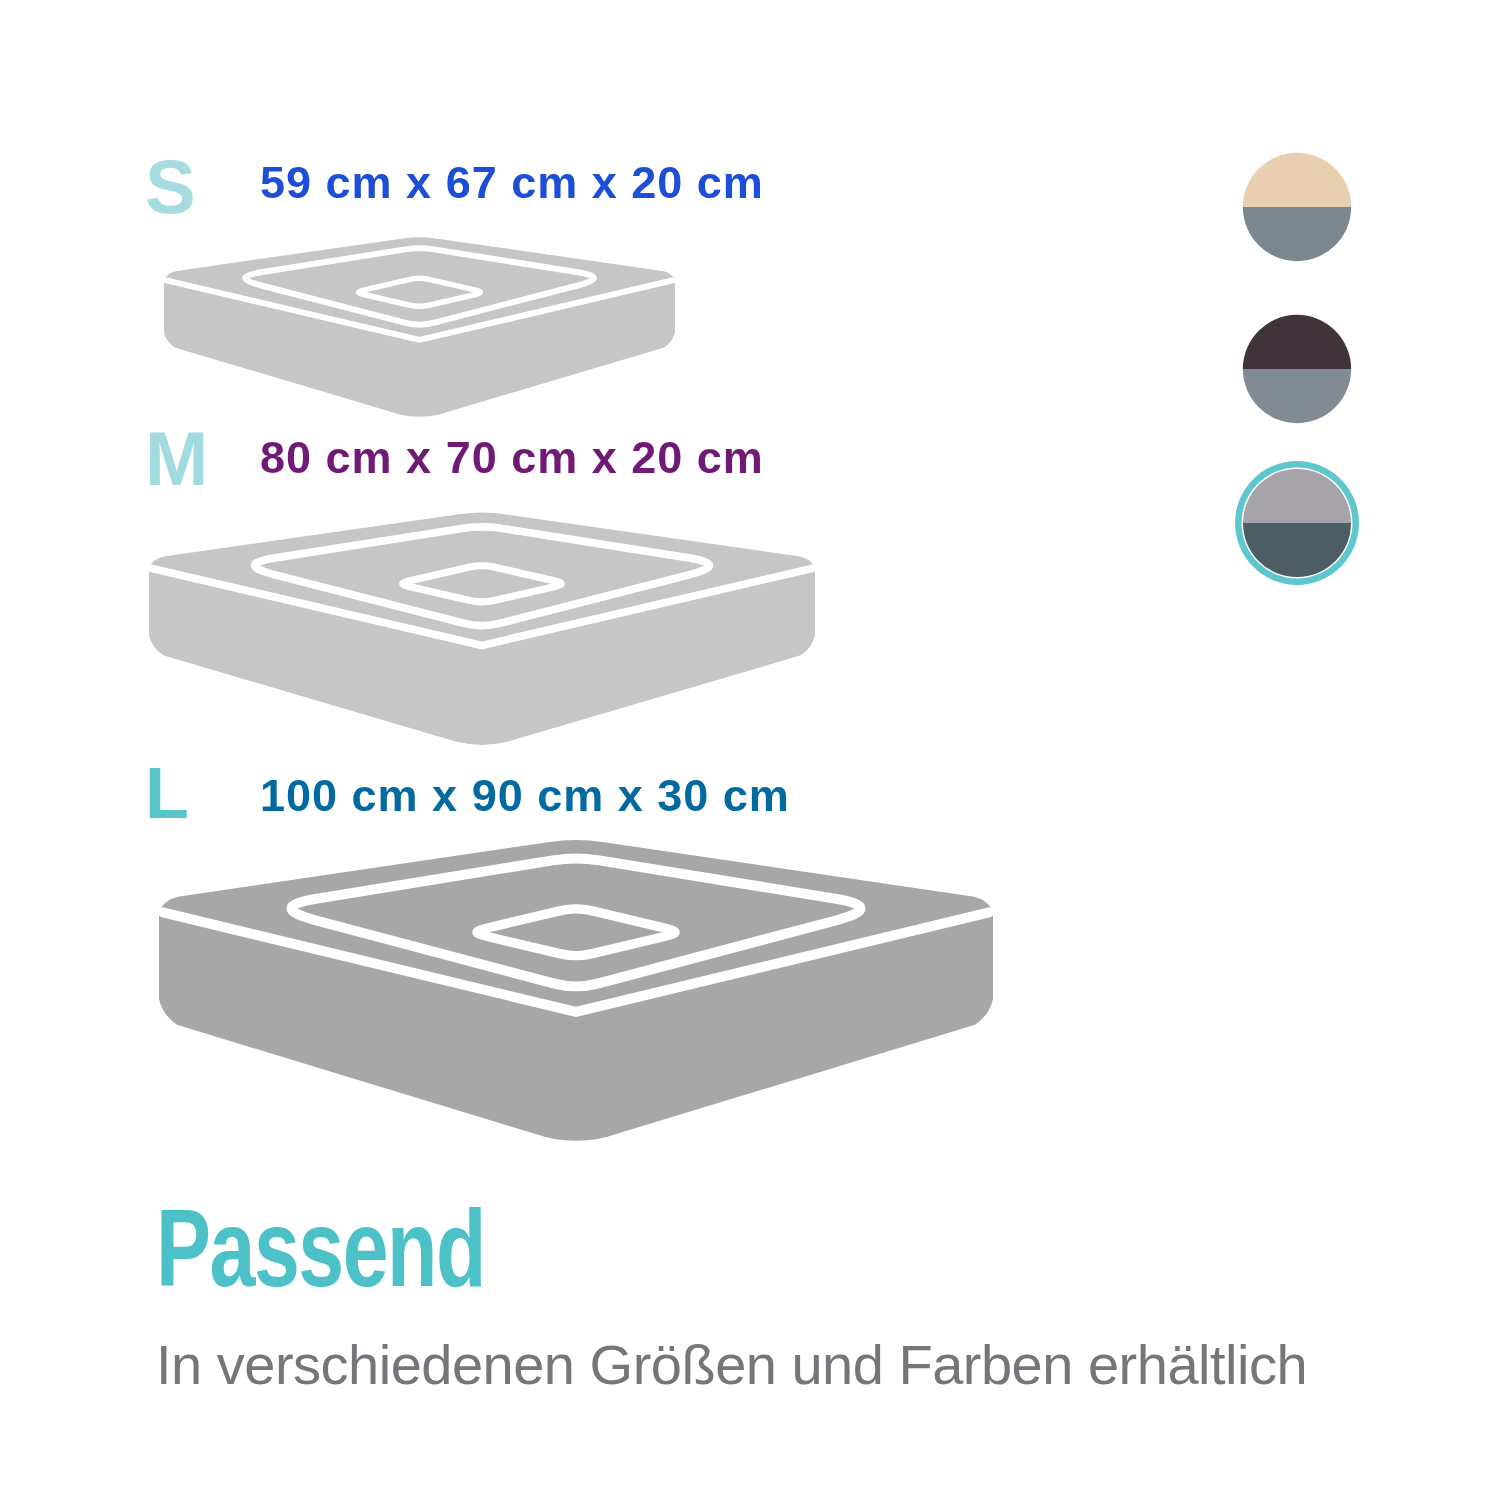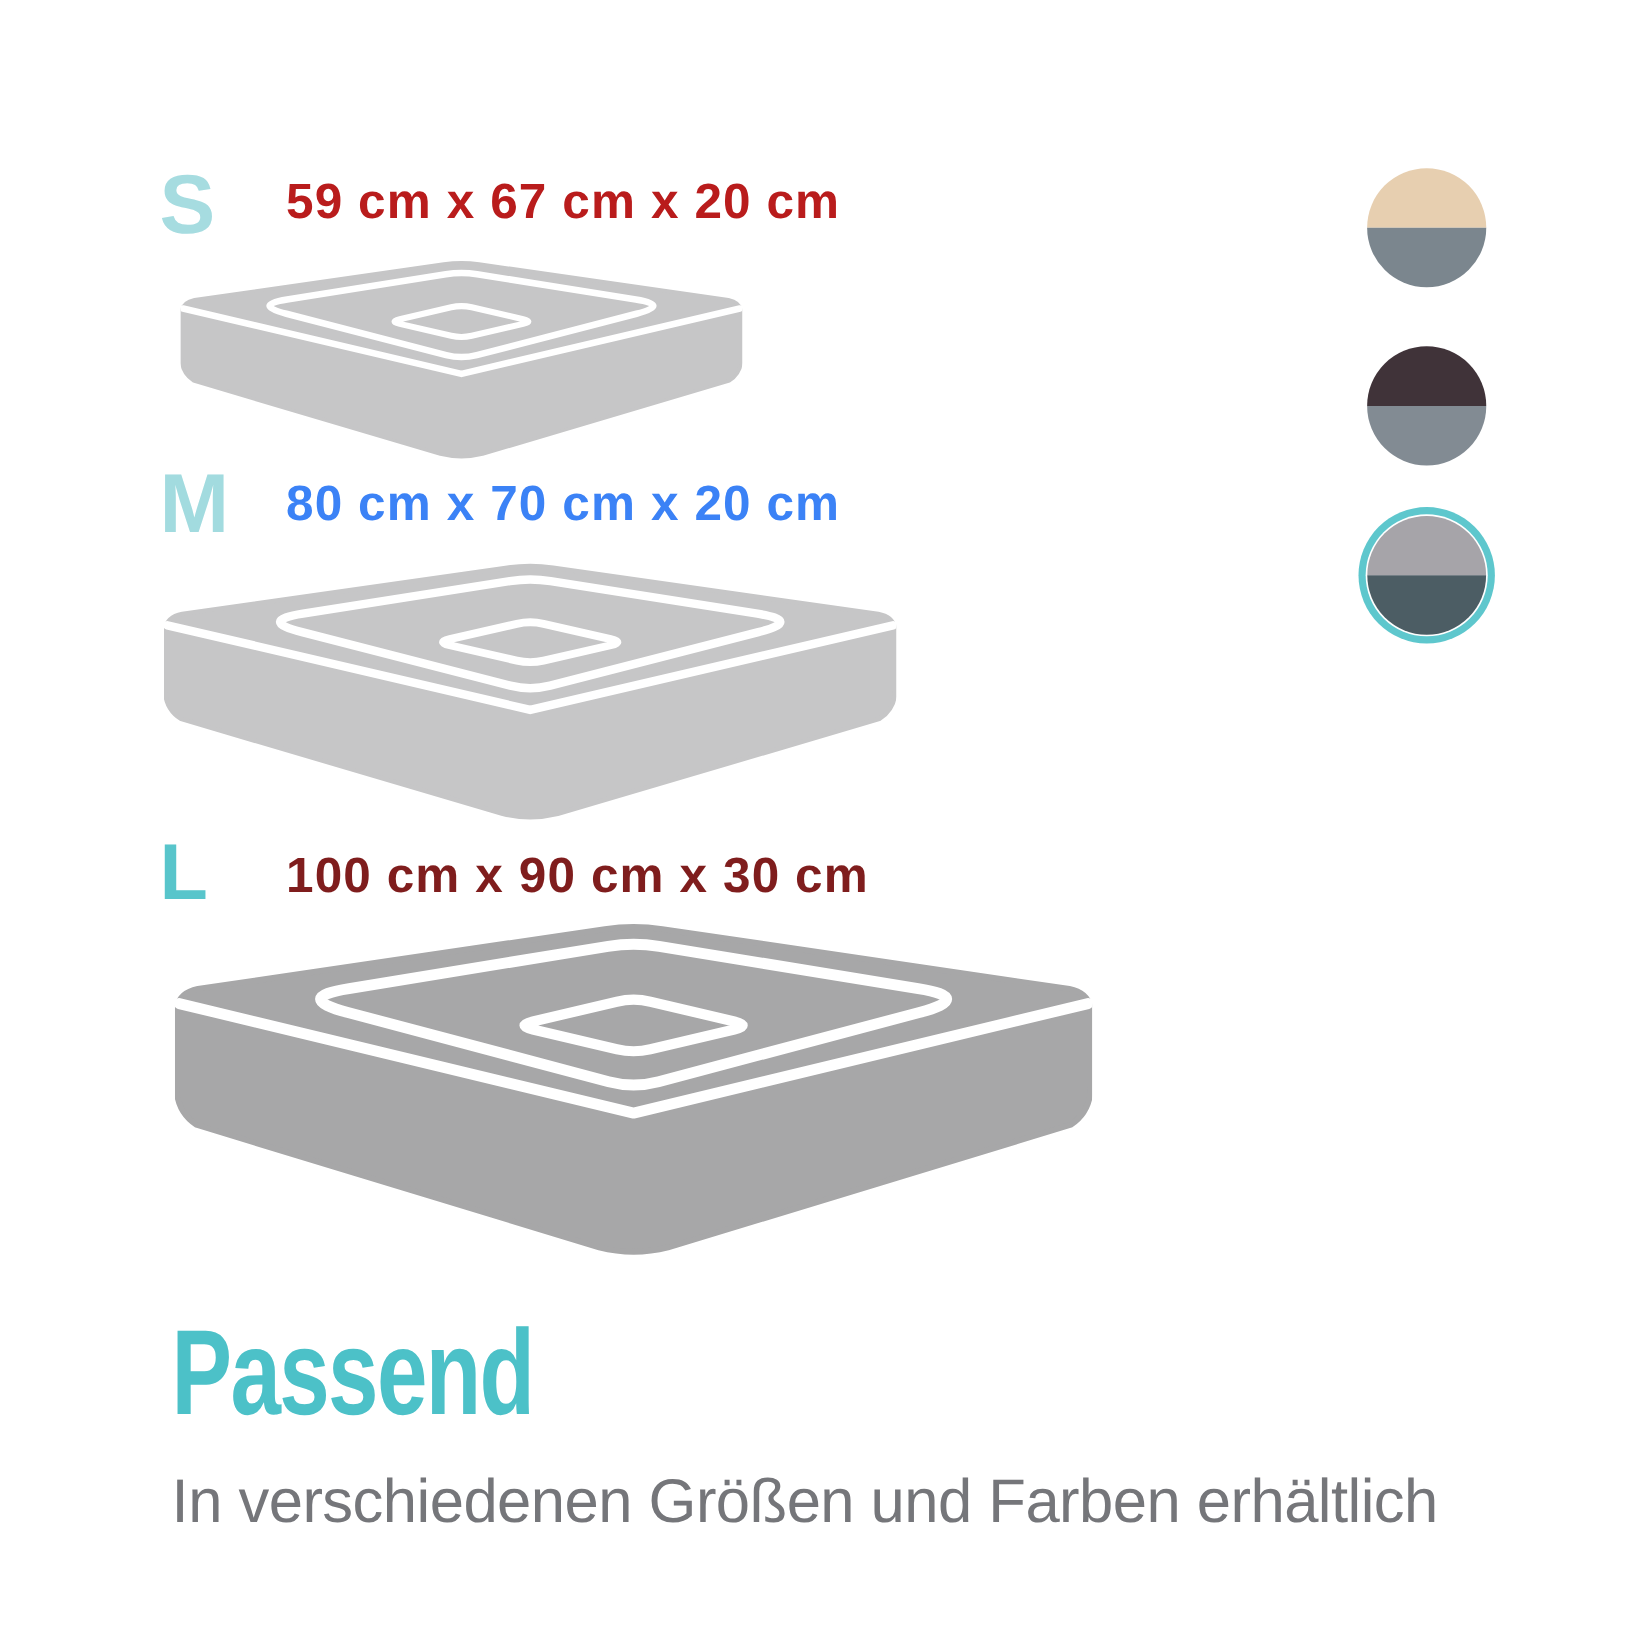--- a/index.html
+++ b/index.html
@@ -49,33 +49,33 @@
       <symbol id="bed-shape" viewBox="0 0 640 232" preserveAspectRatio="none">
         <path d="M 16 46 L 300 5 Q 320 2 340 5 L 624 46 Q 639 49 639 63 L 639 112 Q 639 130 625 139 L 344 223 Q 320 229 296 223 L 15 139 Q 1 130 1 112 L 1 63 Q 1 49 16 46 Z" fill="currentColor" stroke="currentColor" stroke-width="4" stroke-linejoin="round"></path>
         <path d="M 3 56 L 320 131 L 637 56" fill="none" stroke="#ffffff" stroke-width="7.5" stroke-linecap="round" stroke-linejoin="round"></path>
         <path d="M 121.5 45.7 L 302.2 16.8 Q 320 14 337.8 16.8 L 518.5 45.7 Q 558 52 519.3 62.1 L 337.4 109.5 Q 320 114 302.6 109.5 L 120.7 62.1 Q 82 52 121.5 45.7 Z" fill="none" stroke="#ffffff" stroke-width="7.5" stroke-linejoin="round"></path>
         <path d="M 249.7 68.3 L 308.3 54.7 Q 320 52 331.7 54.7 L 390.3 68.3 Q 402 71 390.3 73.7 L 331.7 87.3 Q 320 90 308.3 87.3 L 249.7 73.7 Q 238 71 249.7 68.3 Z" fill="none" stroke="#ffffff" stroke-width="7" stroke-linejoin="round"></path>
       </symbol>
     </defs>
   </svg>
 
   <div class="size-letter letter-s" style="color: rgb(166, 220, 224);">S</div>
-  <div class="size-dims dims-s" style="color: #b91c1c;">59 cm x 67 cm x 20 cm</div>
+  <div class="size-dims dims-s" style="color: #1d4ed8;">59 cm x 67 cm x 20 cm</div>
   <svg class="bed bed-s" viewBox="0 0 640 232" preserveAspectRatio="none" style="color: rgb(198, 198, 199);">
     <use href="#bed-shape"></use>
   </svg>
 
   <div class="size-letter letter-m" style="color: rgb(162, 219, 223);">M</div>
-  <div class="size-dims dims-m" style="color: #3b82f6;">80 cm x 70 cm x 20 cm</div>
+  <div class="size-dims dims-m" style="color: #701a75;">80 cm x 70 cm x 20 cm</div>
   <svg class="bed bed-m" viewBox="0 0 640 232" preserveAspectRatio="none" style="color: rgb(198, 198, 199);">
     <use href="#bed-shape"></use>
   </svg>
 
   <div class="size-letter letter-l" style="color: rgb(88, 197, 203);">L</div>
-  <div class="size-dims dims-l" style="color: #7f1d1d;">100 cm x 90 cm x 30 cm</div>
+  <div class="size-dims dims-l" style="color: #0369a1;">100 cm x 90 cm x 30 cm</div>
   <svg class="bed bed-l" viewBox="0 0 640 232" preserveAspectRatio="none" style="color: rgb(167, 167, 168);">
     <use href="#bed-shape"></use>
   </svg>
 
   <svg class="swatch swatch-1" viewBox="0 0 120 120">
     <path d="M 3 60 A 57 57 0 0 1 117 60 Z" style="fill: rgb(231, 207, 176);"></path>
     <path d="M 3 60 A 57 57 0 0 0 117 60 Z" style="fill: rgb(123, 134, 142);"></path>
   </svg>
 
   <svg class="swatch swatch-2" viewBox="0 0 120 120">

